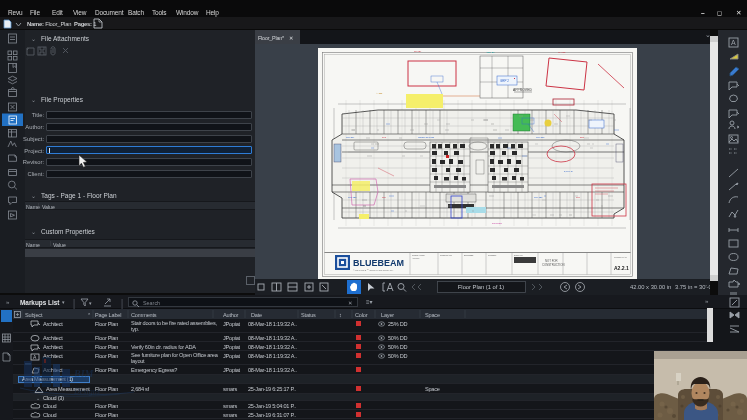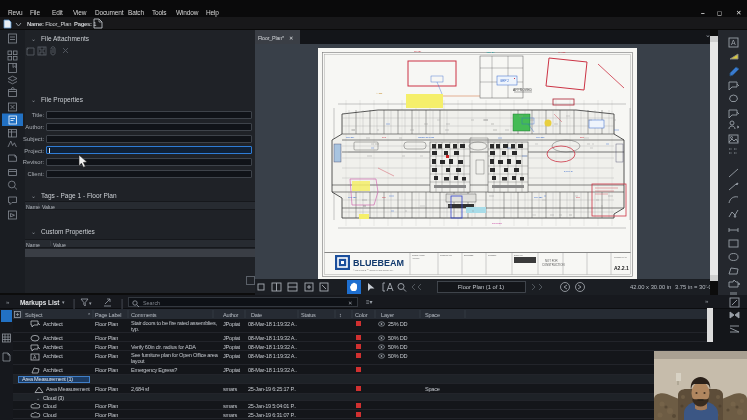--- a/index.html
+++ b/index.html
@@ -812,13 +812,30 @@
       <path d="M30 69v-7c0-6 6-10 11-11h12c5 1 11 5 11 11v7z" fill="#3b5684"></path>
       <path d="M41 52h12v5c0 3-12 3-12 0z" fill="#a27a59"></path>
       <ellipse cx="46.5" cy="42" rx="9" ry="11" fill="#b0865f"></ellipse>
       <path d="M37 39c-1.5-8 4-13 9.5-13s11 5 9.5 13c0-4-1.5-6-3.5-6h-12c-2 0-3 2-3.5 6z" fill="#2a2019"></path>
       <path d="M38.5 50c2 4 4.8 5.6 8 5.6s6-1.6 8-5.6v-2.6l-2 .8h-12l-2-.8z" fill="#382b1f"></path>
       <ellipse cx="42.5" cy="42" rx="1.1" ry="0.7" fill="#1e1710"></ellipse>
       <ellipse cx="50.5" cy="42" rx="1.1" ry="0.7" fill="#1e1710"></ellipse>
       <path d="M43.5 49h6" stroke="#27211a" stroke-width="1.3"></path>
     </svg>
   </div>
+  <div class="abs" style="left:18px;top:353px;width:190px;height:50px;opacity:0.7;pointer-events:none">
+    <svg width="190" height="50" xmlns="http://www.w3.org/2000/svg">
+      <g opacity="0.8">
+        <rect x="6" y="8" width="8" height="26" fill="#14305c"></rect>
+        <rect x="16" y="14" width="6" height="20" fill="#1a3d70"></rect>
+        <rect x="24" y="4" width="9" height="30" fill="#0d2342"></rect>
+        <rect x="35" y="11" width="7" height="23" fill="#1a3d70"></rect>
+        <rect x="44" y="16" width="8" height="18" fill="#14305c"></rect>
+        <rect x="26" y="6" width="2" height="4" fill="#8a2a2a"></rect>
+        <rect x="7" y="10" width="6" height="1.6" fill="#2d5791"></rect>
+        <text x="56" y="24" font-size="10" font-weight="bold" fill="#1a3d70" opacity="0.65" font-family="Liberation Serif" font-style="italic">BIM</text>
+        <path d="M2 35c28 7 76 9 114 4" stroke="#224a80" stroke-width="1" fill="none" opacity="0.6"></path>
+        <path d="M12 39c20 5 56 6 90 2" stroke="#224a80" stroke-width="0.7" fill="none" opacity="0.5"></path>
+        <text x="56" y="41" font-size="8" fill="#224a80" opacity="0.55" font-family="Liberation Serif" font-style="italic">Designs</text>
+      </g>
+    </svg>
+  </div>
 </div>
 
 </body></html>

